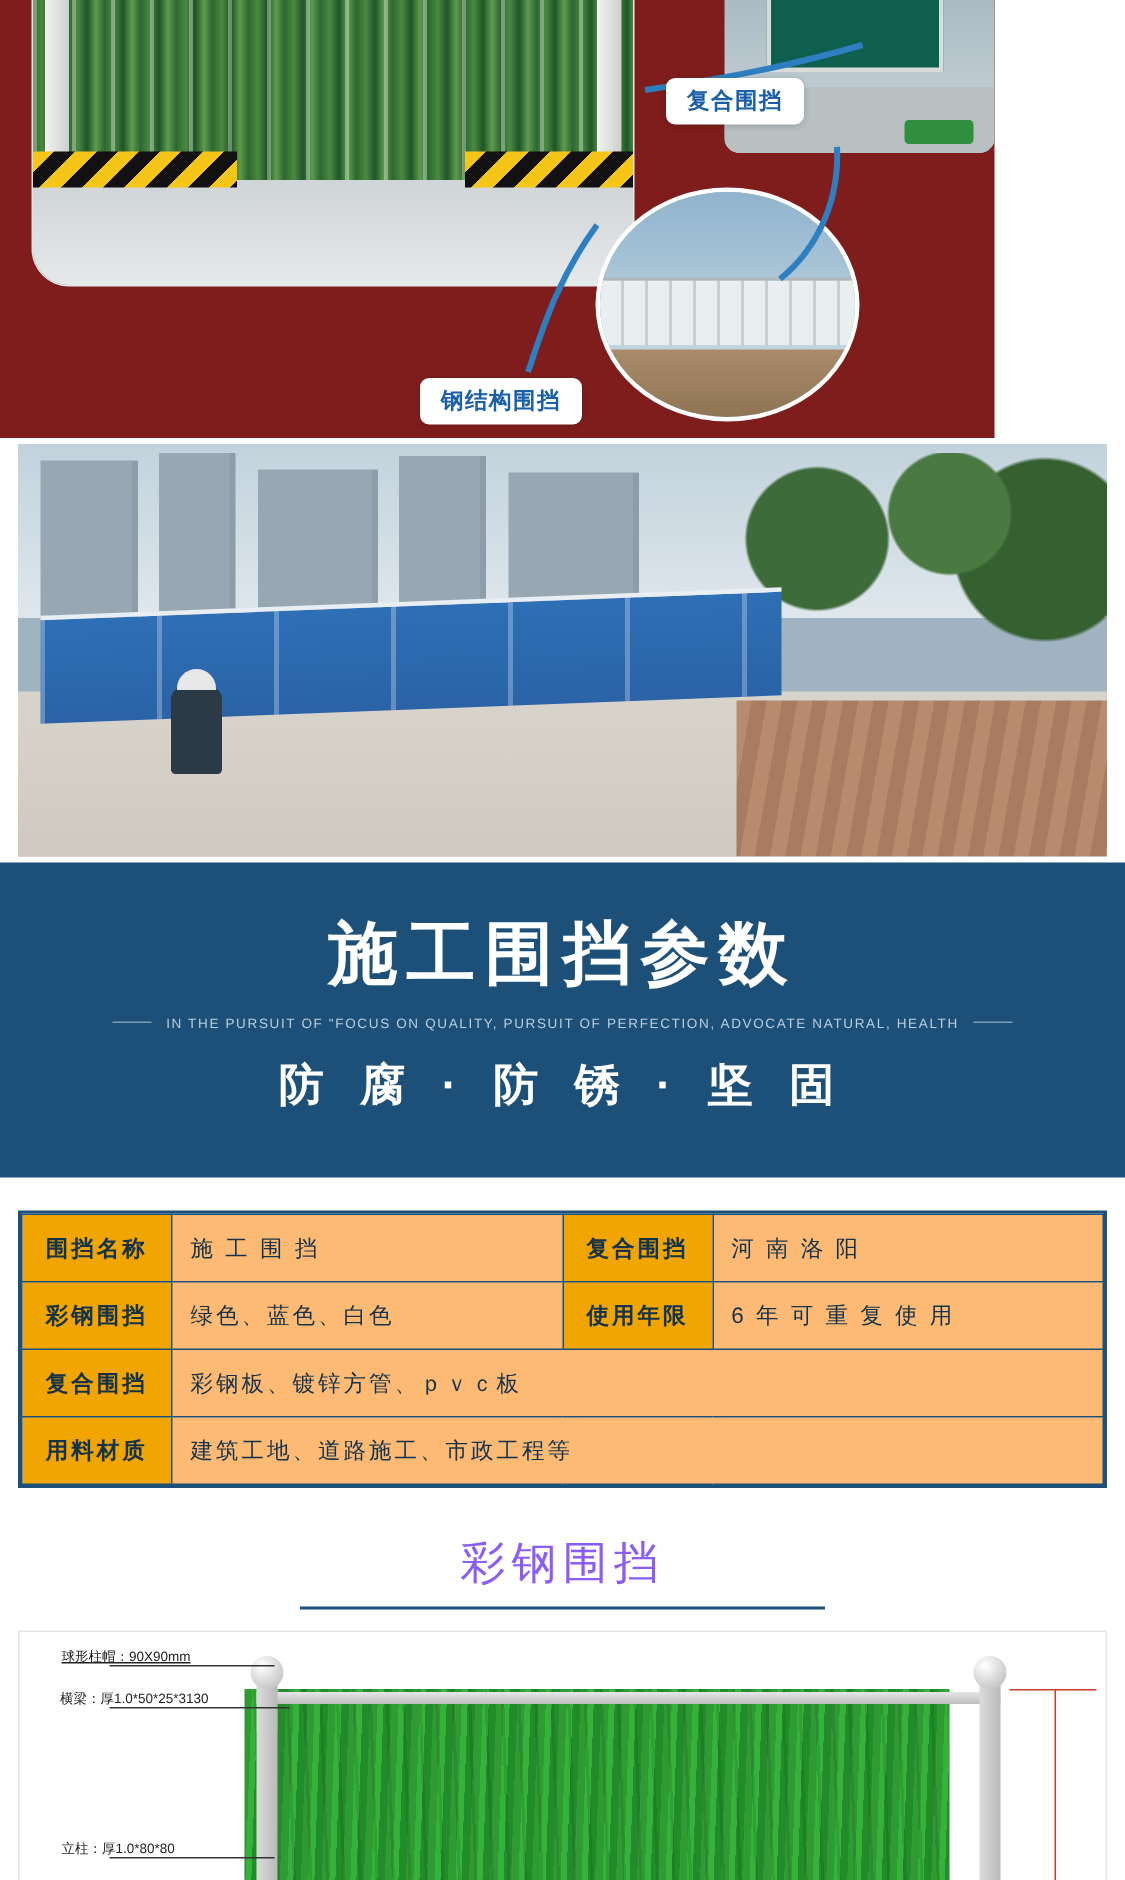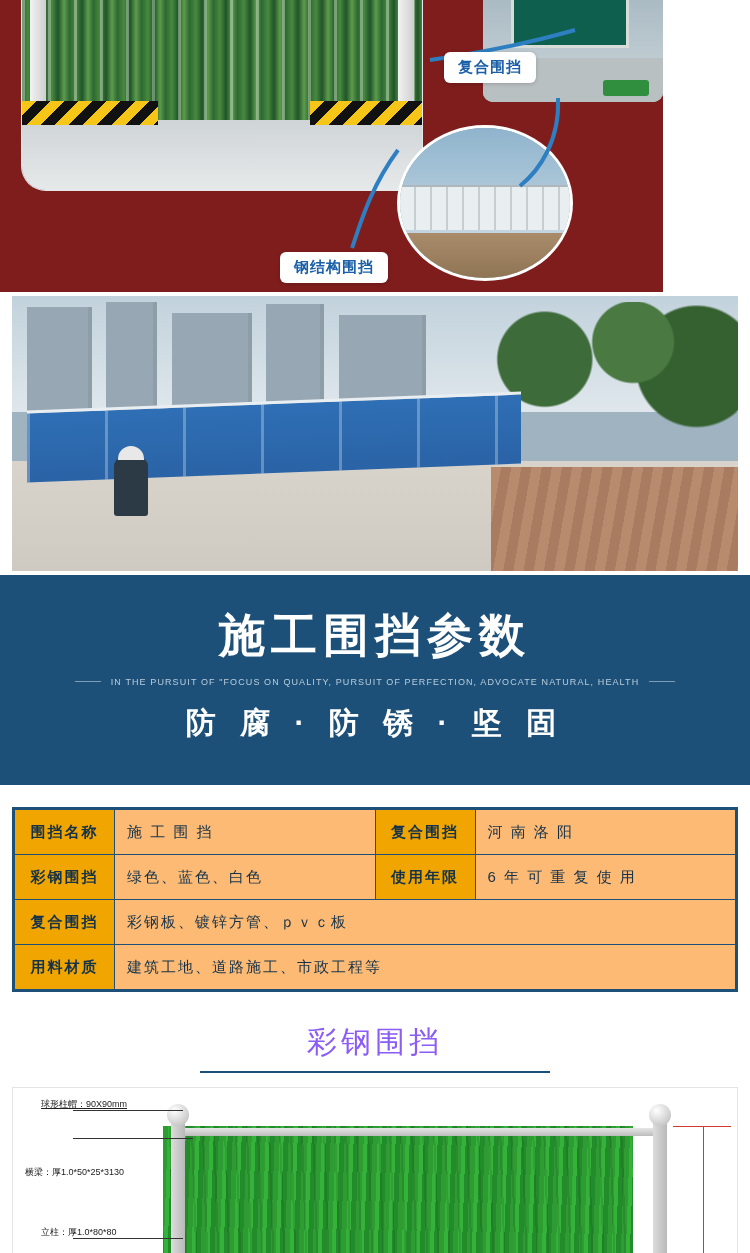--- a/index.html
+++ b/index.html
@@ -415,18 +415,18 @@
     <div class="dw-cap right"></div>
 
     <div class="dw-vline" style="left:690px; top:38px; height:150px;"></div>
     <div class="dw-dimline" style="left:660px; top:38px; width:58px;"></div>
 
     <div class="dw-lead" style="left:60px; top:22px; width:110px;"></div>
     <div class="dw-lead" style="left:60px; top:50px; width:120px;"></div>
     <div class="dw-lead" style="left:60px; top:150px; width:110px;"></div>
 
     <div class="dw-note" style="left:28px; top:10px;text-decoration:underline;">球形柱帽：90X90mm</div>
-    <div class="dw-note" style="left:12px; top:38px;margin-top:40px;">横梁：厚1.0*50*25*3130</div>
+    <div class="dw-note" style="left:27px; top:38px;">横梁：厚1.0*50*25*3130</div>
     <div class="dw-note" style="left:28px; top:138px;">立柱：厚1.0*80*80</div>
 
   </div>
 
 </div>
 
 </body></html>

